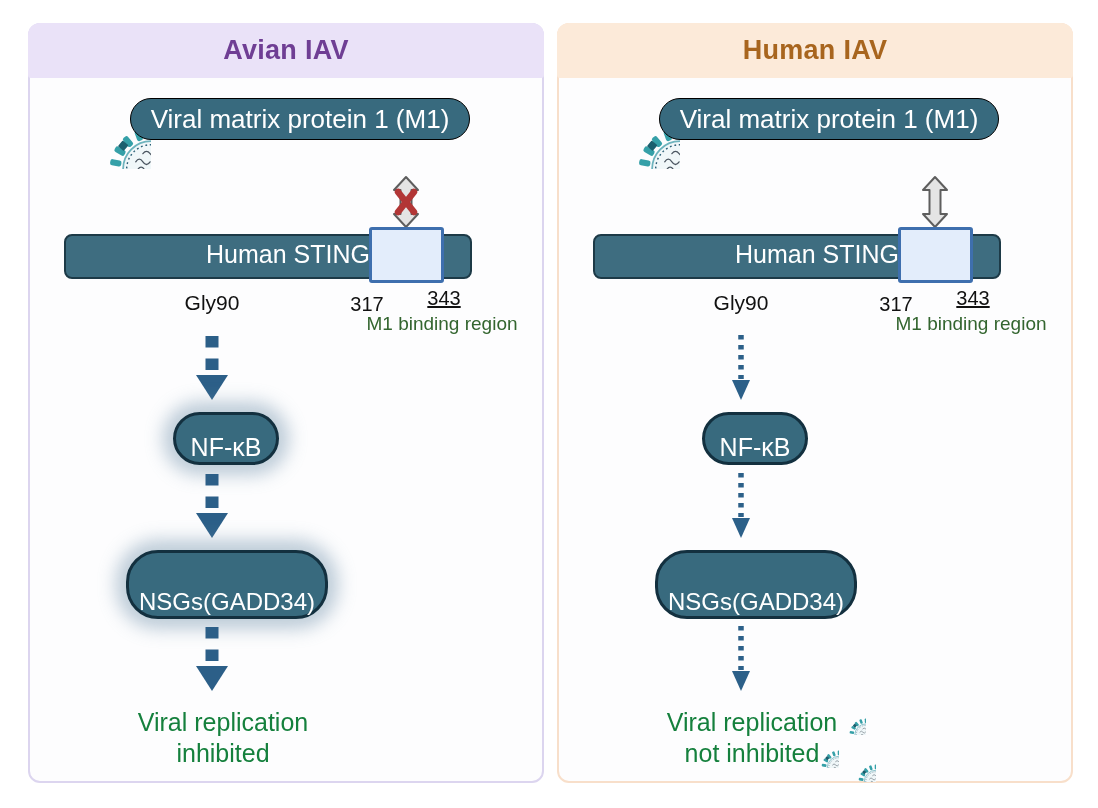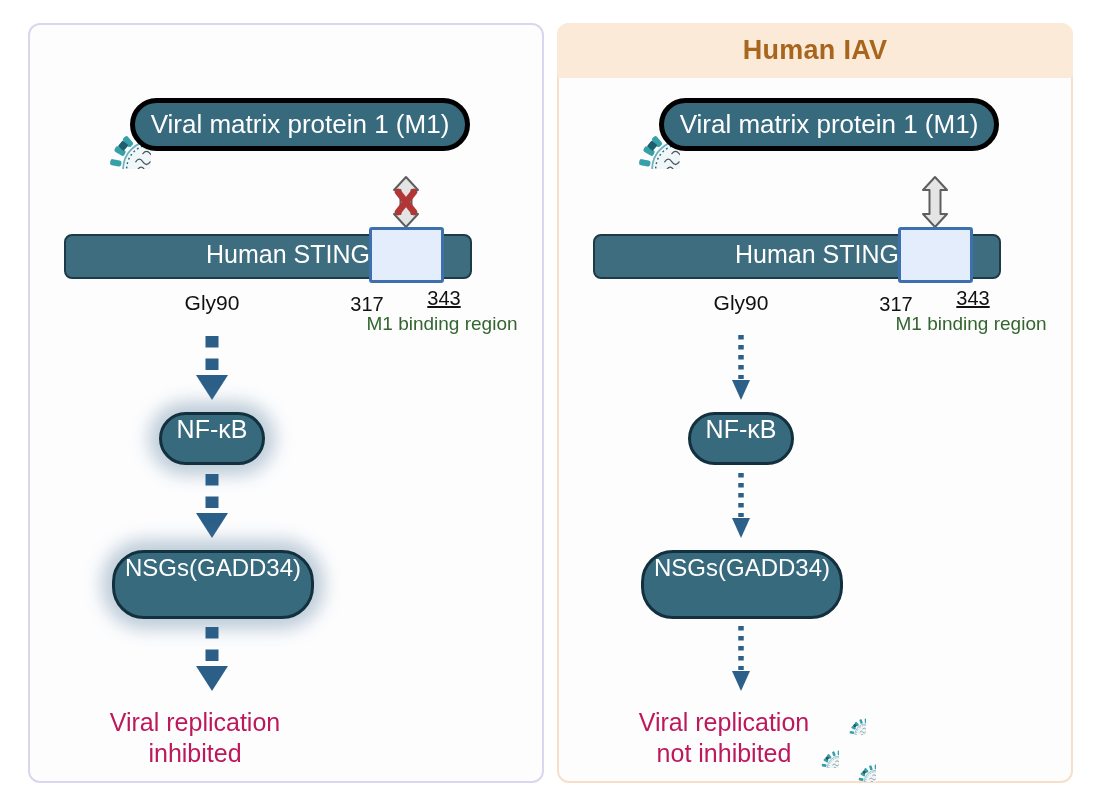--- a/index.html
+++ b/index.html
@@ -12,22 +12,22 @@
   .panel.human{left:557px;border-color:#f8dfca;}
 
   .panel-header{position:absolute;left:-2px;top:-2px;width:516px;height:55px;
          border-radius:12px 12px 3px 3px;display:flex;align-items:center;justify-content:center;
          font-size:27px;font-weight:bold;letter-spacing:.3px;}
   .avian .panel-header{background:#eae2f8;color:#6f3e94;}
   .human .panel-header{background:#fcead9;color:#a8651e;}
 
   .virus-lg{position:absolute;left:31px;top:54px;width:90px;height:90px;}
 
-  .m1-pill{position:absolute;left:100px;top:73px;width:340px;height:53px;box-sizing:border-box;
-         background:#386a7e;border:5px solid #000000;border-radius:27px;
+  .m1-pill{position:absolute;left:100px;top:73px;width:340px;height:42px;box-sizing:border-box;
+         background:#386a7e;border:1px solid #000000;border-radius:27px;
          display:flex;align-items:center;justify-content:center;color:#fff;font-size:26px;}
 
   .residue-label{position:absolute;left:296px;top:123px;width:160px;text-align:center;
          font-size:21px;color:#111;}
 
   .bind-arrow{position:absolute;left:360px;top:150px;width:32px;height:54px;}
 
   .sting-bar{position:absolute;left:34px;top:209px;width:408px;height:45px;box-sizing:border-box;
          background:#3e6d80;border:2px solid #1d3a47;border-radius:8px;}
   .sting-label{position:absolute;left:155px;top:215px;width:206px;text-align:center;
@@ -39,28 +39,28 @@
   .region-end{position:absolute;left:383px;top:262px;width:62px;text-align:center;font-size:20px;color:#111;text-decoration:underline;}
   .region-label{position:absolute;left:320px;top:288px;width:184px;text-align:center;
          font-size:19px;color:#33652f;}
 
   .gly-label{position:absolute;left:122px;top:266px;width:120px;text-align:center;font-size:21px;color:#111;}
 
   .flow-arrow{position:absolute;left:164px;width:36px;height:68px;}
   .fa1{top:308px;} .fa2{top:446px;} .fa3{top:599px;}
 
   .node-pill{position:absolute;box-sizing:border-box;background:#386a7e;border:3px solid #13303f;
-         display:flex;align-items:flex-start;justify-content:center;color:#fff;}
+         display:flex;align-items:flex-end;justify-content:center;color:#fff;margin-left:14px;}
   .nfkb-pill{left:129px;top:387px;width:106px;height:53px;border-radius:27px;font-size:25px;}
   .nsg-pill{left:82px;top:525px;width:202px;height:69px;border-radius:32px;
          flex-direction:row;font-size:24px;line-height:29px;}
   .glow{box-shadow:0 0 18px 10px rgba(108,143,168,.45);}
 
-  .outcome{position:absolute;left:40px;top:682px;width:250px;text-align:center;
-         font-size:25px;line-height:31px;color:#be185d;}
+  .outcome{position:absolute;left:68px;top:682px;width:250px;text-align:center;
+         font-size:25px;line-height:31px;color:#15803d;}
 
   .virus-sm{position:absolute;}
   .vc1{left:271px;top:674px;width:36px;height:36px;}
   .vc2{left:242px;top:705px;width:38px;height:38px;}
   .vc3{left:279px;top:719px;width:38px;height:38px;}
 
   svg{display:block;}
   .hidden-defs{position:absolute;width:0;height:0;overflow:hidden;}
 </style>
 </head>
@@ -153,20 +153,23 @@
         <path d="M-16,17 q4,-5 8,0 t8,0"></path>
         <path d="M1,-4 q4,-6 8,0"></path>
       </g>
     </symbol>
   </defs>
 </svg>
 
 <div class="stage">
 
   <div class="panel avian">
+    <div class="panel-header">
+      <span>Avian IAV</span>
+    </div>
 
     <svg class="virus-lg" viewBox="-50 -50 100 100">
       <use href="#virusSym" xlink:href="#virusSym"></use>
     </svg>
 
     <div class="m1-pill">
       <span>Viral matrix protein 1 (M1)</span>
     </div>
 
 

